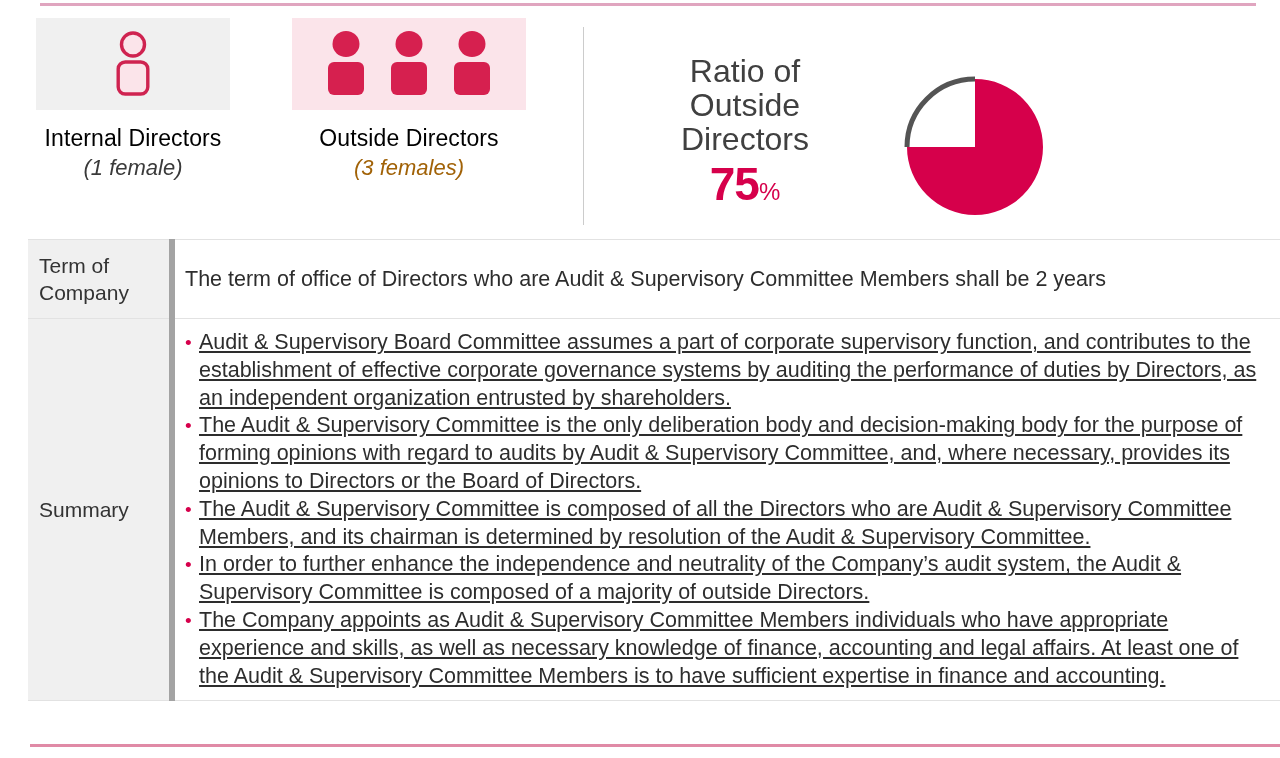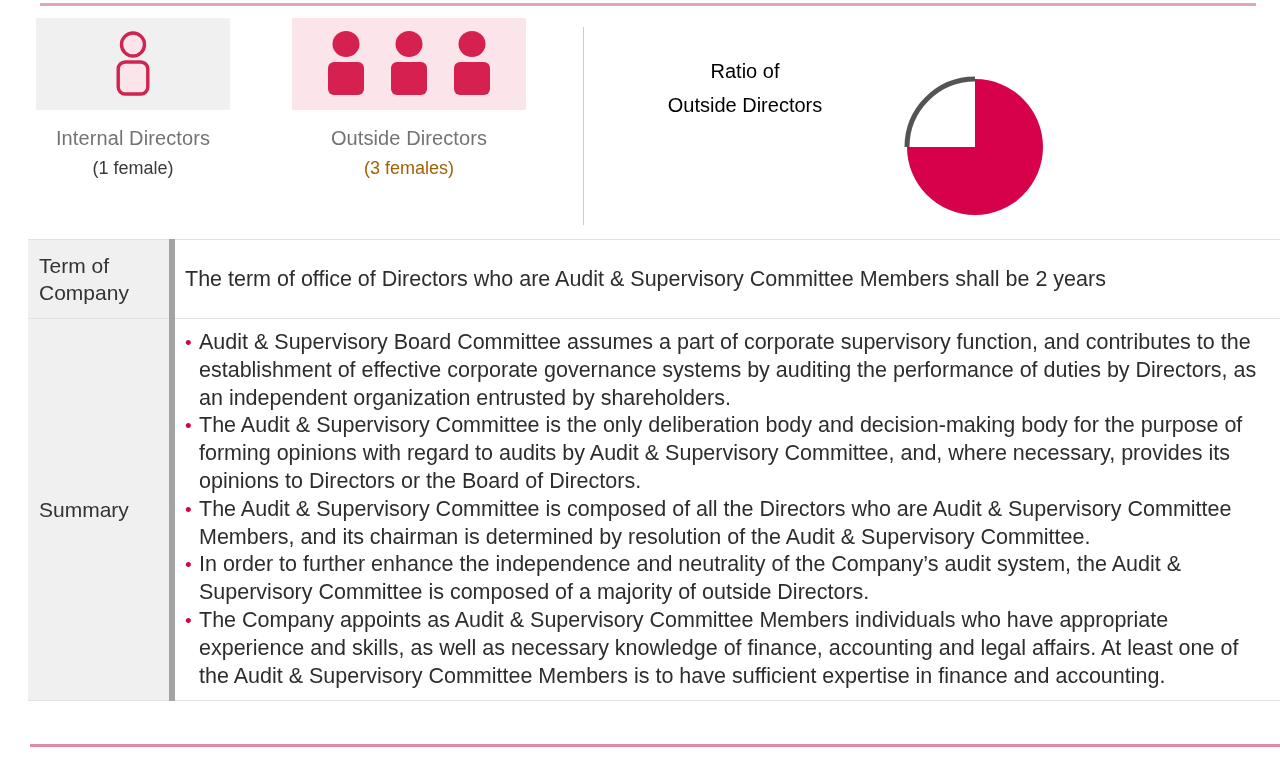--- a/index.html
+++ b/index.html
@@ -56,29 +56,30 @@
     display: flex;
     align-items: center;
     justify-content: center;
     gap: 11px;
   }
   .plate-grey { background: #f0f0f0; }
   .plate-pink { background: #fbe4ea; }
 
   .stat-label {
     margin-top: 13px;
-    font-size: 20px;
+    font-size: 23px;
     line-height: 30px;
-    color: #737373;
+    color: #000000;
     letter-spacing: .1px;
   }
   .stat-sub {
-    font-size: 18px;
+    font-size: 22px;
     line-height: 30px;
     color: #3a3a3a;
+    font-style: italic;
   }
   .stat-sub-grey { color: #a16207; }
 
   
   .person { display: block; }
 
   .divider {
     position: absolute;
     left: 583px;
     top: 9px;
@@ -89,23 +90,23 @@
 
   
   .ratio-wrap {
     position: absolute;
     left: 628px;
     top: 36px;
     width: 234px;
     text-align: center;
   }
   .ratio-title {
-    font-size: 20px;
+    font-size: 32px;
     line-height: 34px;
-    color: #000000;
+    color: #404040;
   }
   .ratio-value {
     margin-top: 2px;
     color: #d6004b;
     line-height: 52px;
     white-space: nowrap;
   }
   .ratio-num {
     font-size: 46px;
     font-weight: bold;
@@ -158,20 +159,21 @@
     margin-left: 39px;
   }
 
   .bullets { margin: 0; padding: 0; list-style: none; }
   .bullets li {
     position: relative;
     padding-left: 14px;
     font-size: 21.5px;
     line-height: 27.8px;
     color: #2d2d2d;
+    text-decoration: underline;
   }
   .bullets li::before {
     content: "\2022";
     position: absolute;
     left: 0;
     top: 0;
     color: #d6004b;
     font-size: 19px;
     line-height: 27.8px;
   }
@@ -211,20 +213,21 @@
     </div>
     <div class="stat-label">Outside Directors</div>
     <div class="stat-sub stat-sub-grey">(3 females)</div>
   </div>
 
   <div class="divider"></div>
 
   <div class="ratio-wrap">
     <div class="ratio-title">Ratio of</div>
     <div class="ratio-title">Outside Directors</div>
+    <div class="ratio-value"><span class="ratio-num">75</span><span class="ratio-pct">%</span></div>
   </div>
 
   <div class="pie-wrap">
     <svg width="144" height="144" viewBox="0 0 144 144">
 
       <path d="M 72 72 L 72 4 A 68 68 0 1 1 4 72 Z" fill="#d6004b"></path>
 
       <path d="M 72 72 L 4 72 A 68 68 0 0 1 72 4 Z" fill="#ffffff"></path>
 
       <path d="M 4 72 A 68 68 0 0 1 72 4" fill="none" stroke="#545454" stroke-width="5"></path>

